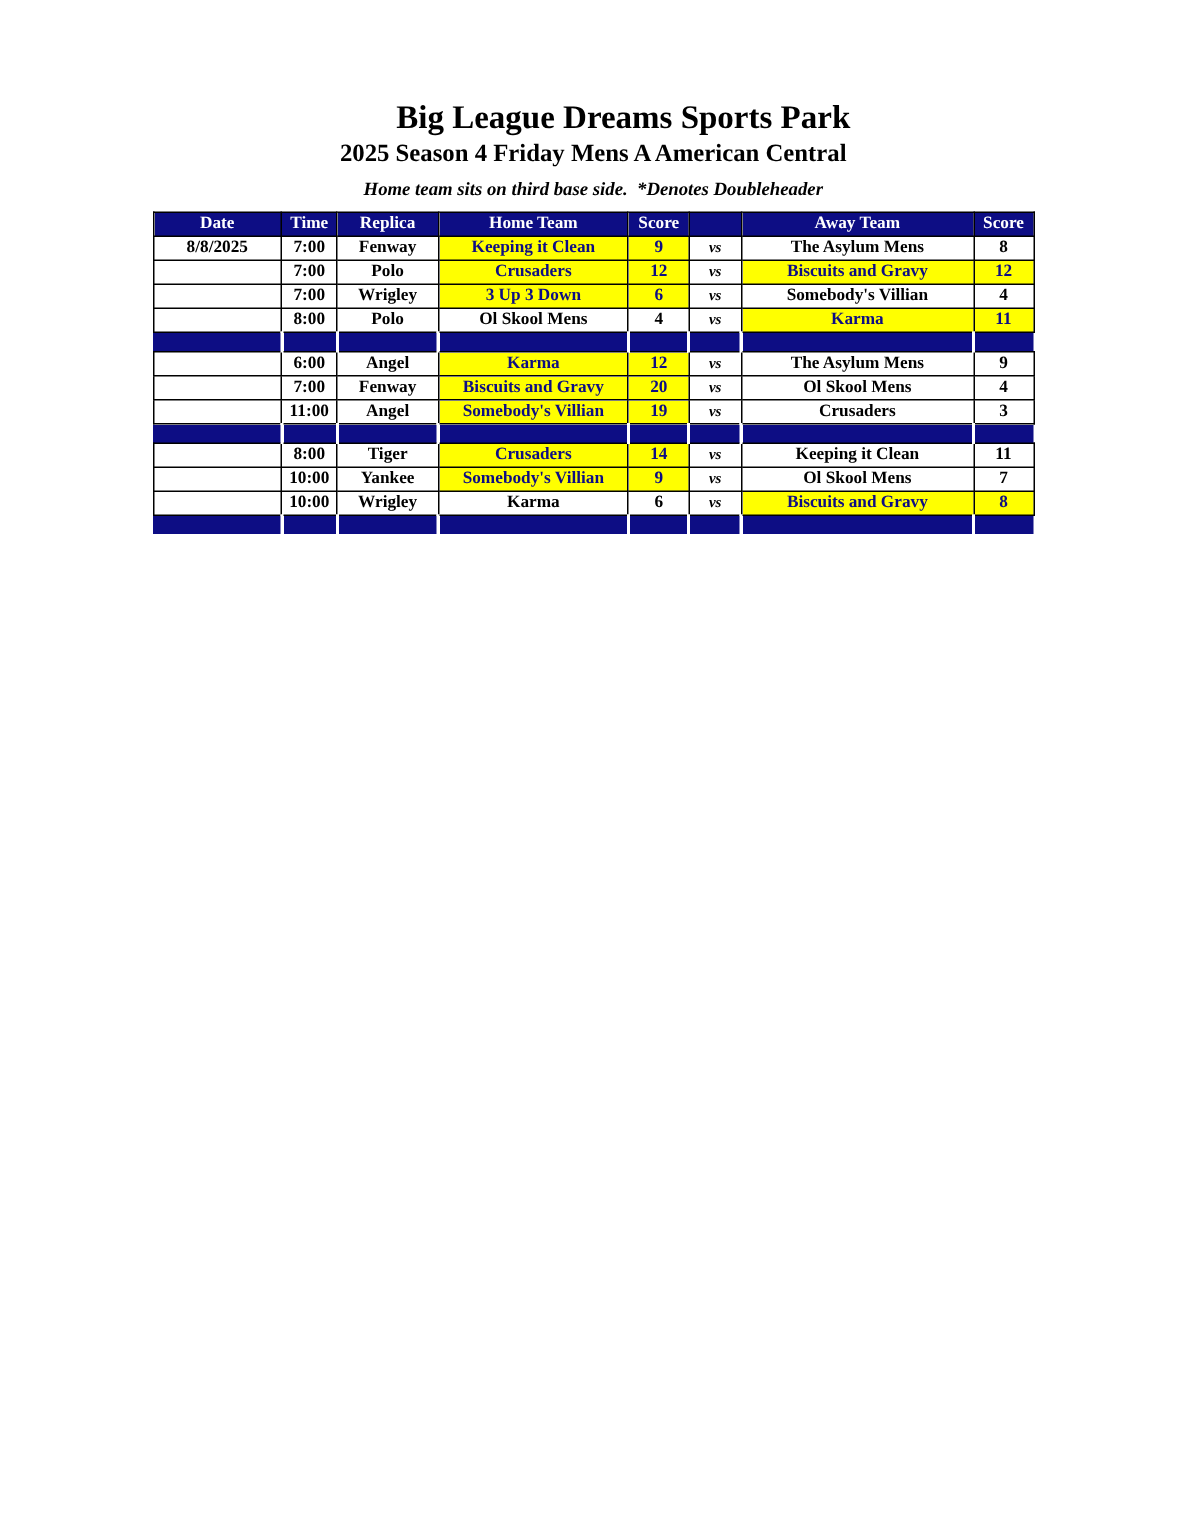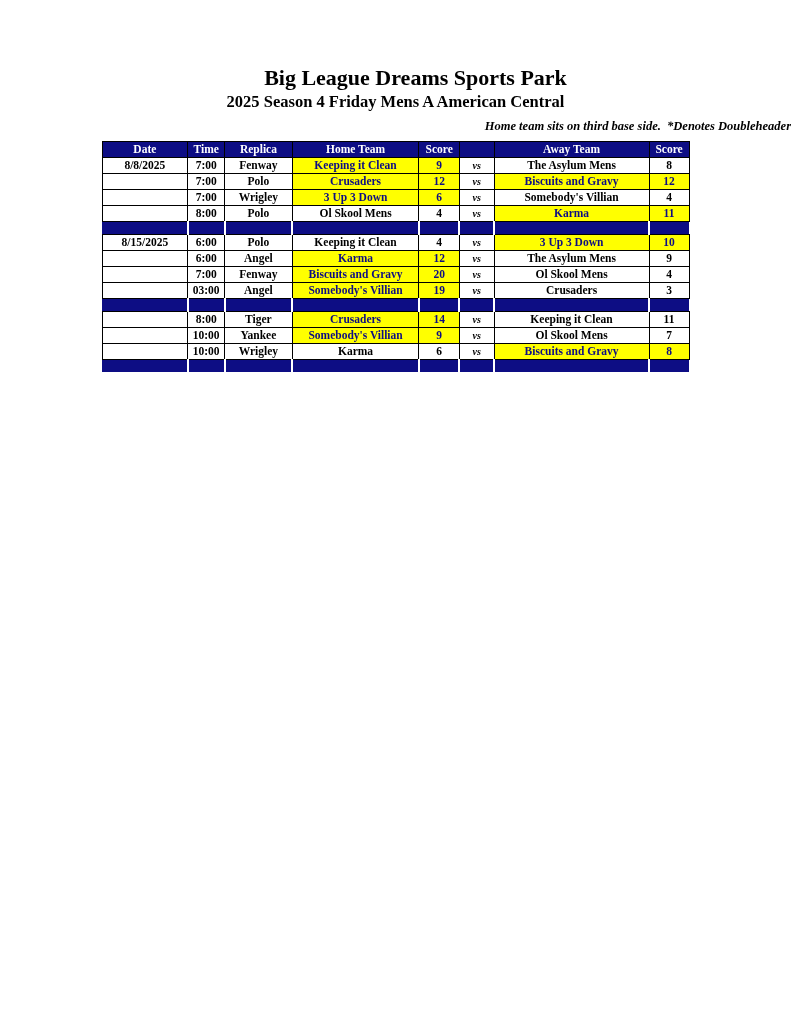--- a/index.html
+++ b/index.html
@@ -28,21 +28,20 @@
     font-weight: bold;
     line-height: 1.1;
   }
   .note {
     margin-top: 9px;
     font-size: 12.5px;
     font-weight: bold;
     font-style: italic;
     line-height: 1.1;
     white-space: pre;
-    text-align: right;
   }
   table.schedule {
     width: 588px;
     margin: 7px auto 0 auto;
     border-collapse: collapse;
     table-layout: fixed;
   }
   .schedule th, .schedule td {
     border: 1.5px solid #000;
     height: 15px;
@@ -157,30 +156,20 @@
         <td></td>
         <td></td>
         <td></td>
         <td></td>
         <td></td>
         <td></td>
         <td></td>
         <td></td>
       </tr>
       <tr>
-        <td>8/15/2025</td>
-        <td>6:00</td>
-        <td>Polo</td>
-        <td>Keeping it Clean</td>
-        <td>4</td>
-        <td class="vs">vs</td>
-        <td class="hl">3 Up 3 Down</td>
-        <td class="hl">10</td>
-      </tr>
-      <tr>
         <td></td>
         <td>6:00</td>
         <td>Angel</td>
         <td class="hl">Karma</td>
         <td class="hl">12</td>
         <td class="vs">vs</td>
         <td>The Asylum Mens</td>
         <td>9</td>
       </tr>
       <tr>
@@ -188,21 +177,21 @@
         <td>7:00</td>
         <td>Fenway</td>
         <td class="hl">Biscuits and Gravy</td>
         <td class="hl">20</td>
         <td class="vs">vs</td>
         <td>Ol Skool Mens</td>
         <td>4</td>
       </tr>
       <tr>
         <td></td>
-        <td>03:00</td>
+        <td>11:00</td>
         <td>Angel</td>
         <td class="hl">Somebody's Villian</td>
         <td class="hl">19</td>
         <td class="vs">vs</td>
         <td>Crusaders</td>
         <td>3</td>
       </tr>
       <tr class="sep">
         <td></td>
         <td></td>

